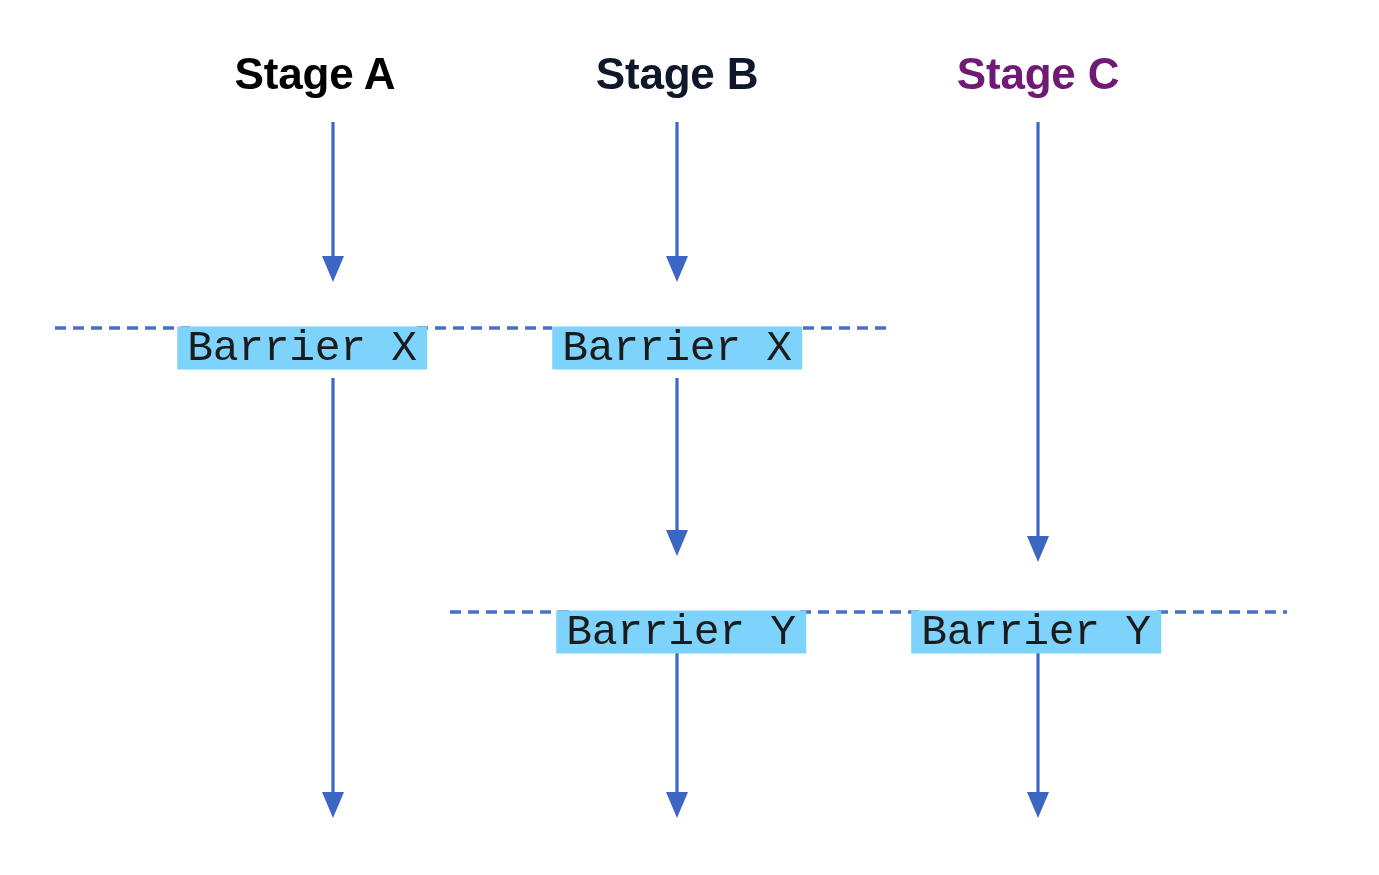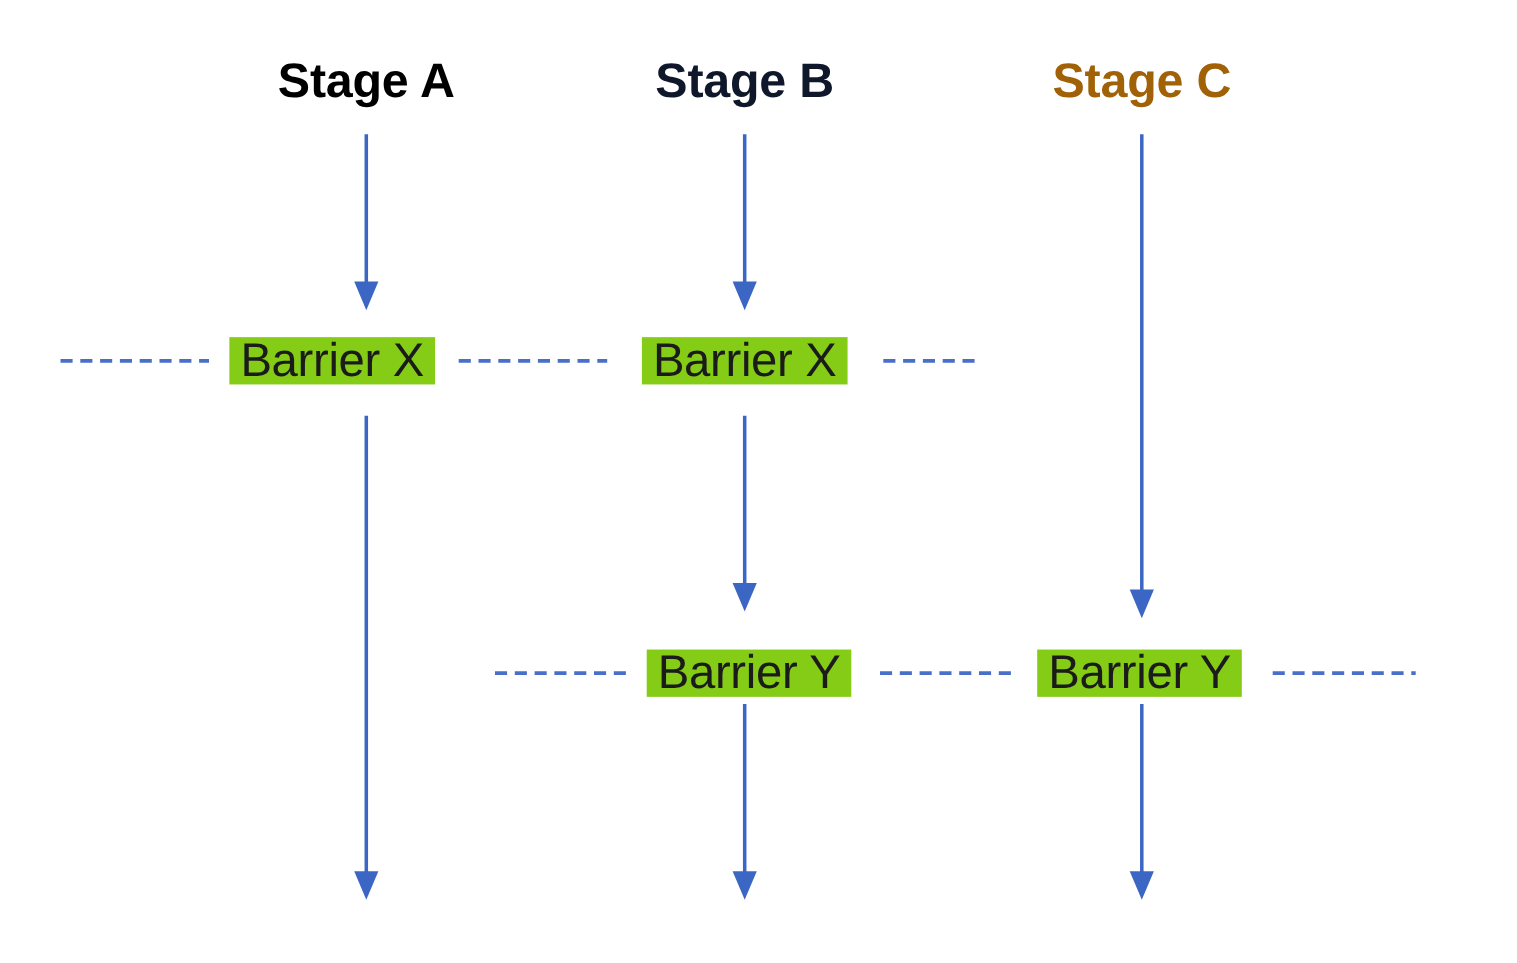--- a/index.html
+++ b/index.html
@@ -34,30 +34,31 @@
     font-weight: bold;
     font-size: 44px;
     line-height: 44px;
     color: #000000;
     white-space: nowrap;
     transform: translate(-50%, 0);
     letter-spacing: -0.2px;
   }
   .barrier-label {
     position: absolute;
-    font-family: Liberation Sans, sans-serif;
+    font-family: Liberation Mono, monospace;
     font-weight: normal;
     font-size: 43px;
     line-height: 43px;
     color: #1b1b1b;
     white-space: nowrap;
     transform: translate(-50%, -50%);
-    background: #84cc16;
+    background: #7dd3fc;
     padding: 0 10px;
     letter-spacing: -0.3px;
+    margin-top: 20px;
   }
 </style>
 </head>
 <body>
 
 <div id="canvas">
 
   <svg id="diagram-svg" viewBox="0 0 1379 875" preserveAspectRatio="none" xmlns="http://www.w3.org/2000/svg">
     <g id="arrow-layer">
         <g id="arrow-stage-a-top">
@@ -93,23 +94,23 @@
         <line id="dash-x-left" x1="55" y1="328" x2="190" y2="328" stroke="#4a6fc9" stroke-width="3.4" stroke-dasharray="11 7" stroke-linecap="butt"></line>
         <line id="dash-x-middle" x1="417" y1="328" x2="552" y2="328" stroke="#4a6fc9" stroke-width="3.4" stroke-dasharray="11 7" stroke-linecap="butt"></line>
         <line id="dash-x-right" x1="803" y1="328" x2="890" y2="328" stroke="#4a6fc9" stroke-width="3.4" stroke-dasharray="11 7" stroke-linecap="butt"></line>
         <line id="dash-y-left" x1="450" y1="612" x2="570" y2="612" stroke="#4a6fc9" stroke-width="3.4" stroke-dasharray="11 7" stroke-linecap="butt"></line>
         <line id="dash-y-middle" x1="800" y1="612" x2="922" y2="612" stroke="#4a6fc9" stroke-width="3.4" stroke-dasharray="11 7" stroke-linecap="butt"></line>
         <line id="dash-y-right" x1="1157" y1="612" x2="1287" y2="612" stroke="#4a6fc9" stroke-width="3.4" stroke-dasharray="11 7" stroke-linecap="butt"></line>
       </g>
   </svg>
 
   <div id="stage-label-layer">
-      <div class="stage-label" style="left: 333px; top: 52px; color: rgb(0, 0, 0);">Stage A</div>
+      <div class="stage-label" style="left: 315px; top: 52px; color: rgb(0, 0, 0);">Stage A</div>
       <div class="stage-label" style="left: 677px; top: 52px; color: #0f172a;">Stage B</div>
-      <div class="stage-label" style="left: 1038px; top: 52px; color: #a16207;">Stage C</div>
+      <div class="stage-label" style="left: 1038px; top: 52px; color: #701a75;">Stage C</div>
     </div>
   <div id="barrier-label-layer">
       <div class="barrier-label" style="left: 302px; top: 328px; color: rgb(27, 27, 27);">Barrier X</div>
       <div class="barrier-label" style="left: 677px; top: 328px; color: rgb(27, 27, 27);">Barrier X</div>
       <div class="barrier-label" style="left: 681px; top: 612px; color: rgb(27, 27, 27);">Barrier Y</div>
       <div class="barrier-label" style="left: 1036px; top: 612px; color: rgb(27, 27, 27);">Barrier Y</div>
     </div>
 
 </div>
 

